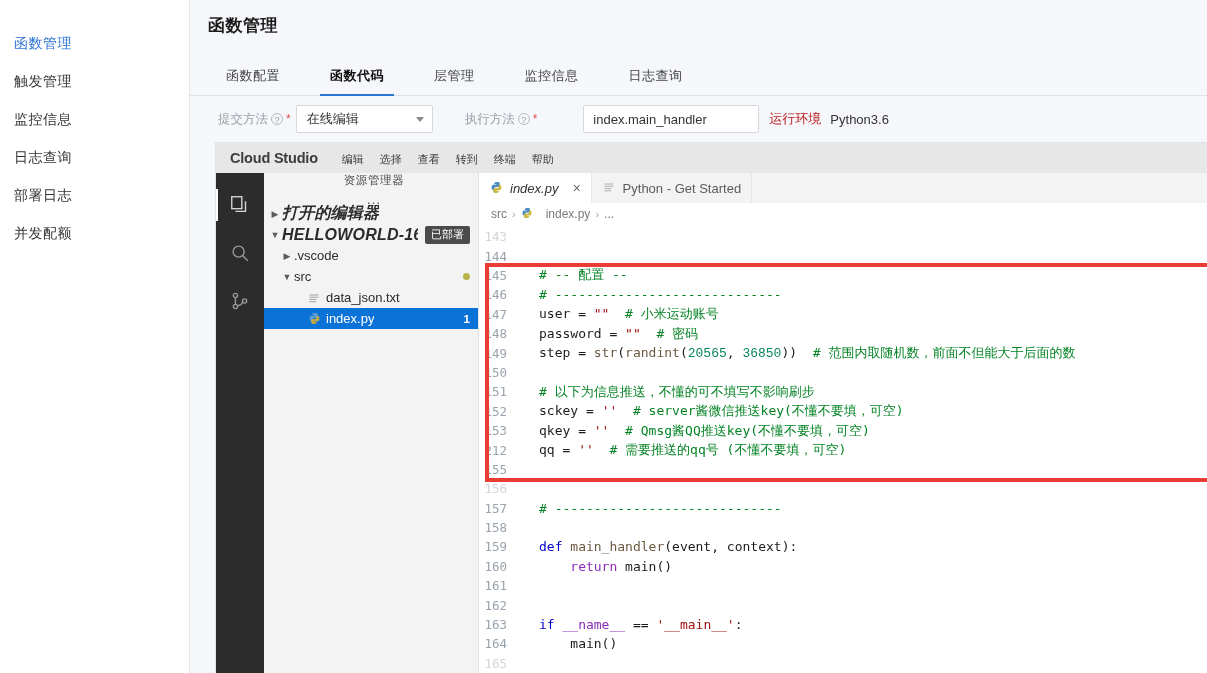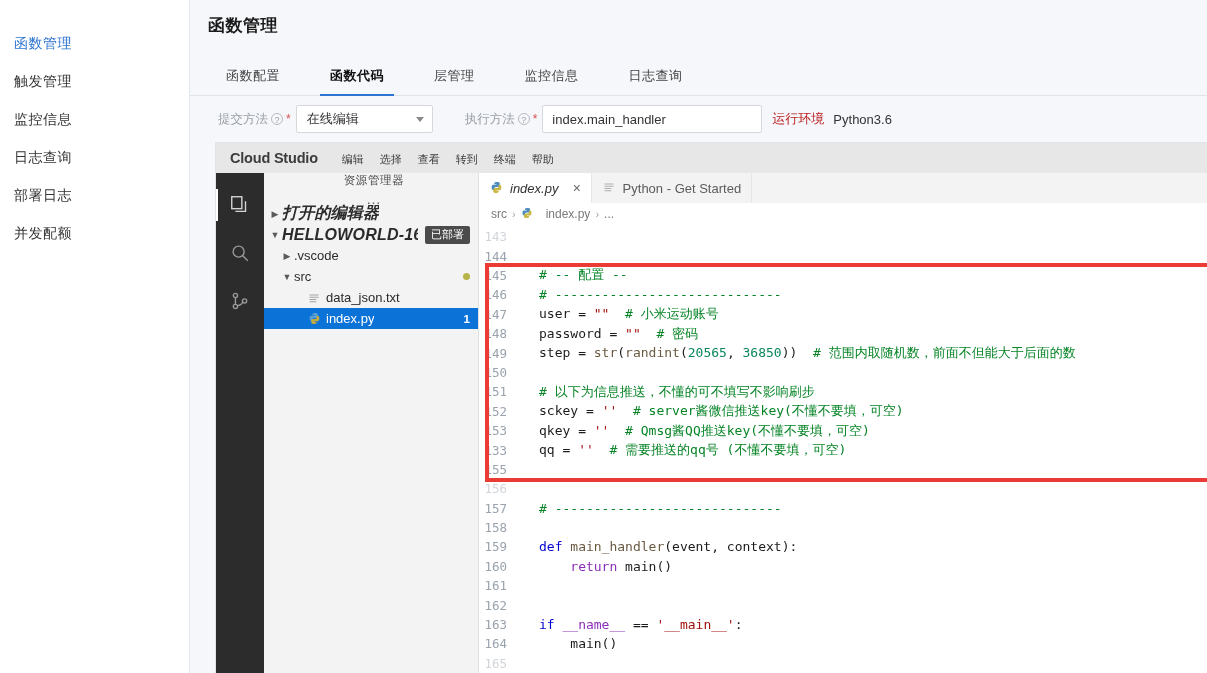--- a/index.html
+++ b/index.html
@@ -46,22 +46,22 @@
   }
   .req { color: #d94d4d; font-size: 12px; margin: 0 5px 0 3px; }
   .select {
     width: 137px; height: 28px; border: 1px solid #d5d9de; background: #fff; border-radius: 2px;
     display: flex; align-items: center; justify-content: space-between; padding: 0 8px 0 10px;
     font-size: 13px; color: #333; cursor: pointer;
   }
   .chev { width: 0; height: 0; border-left: 4px solid transparent; border-right: 4px solid transparent;
           border-top: 5px solid #888; }
   .textinput {
-    width: 220px; height: 28px; border: 1px solid #d5d9de; background: #fff; border-radius: 2px;
-    padding: 0 9px; font-size: 13px; color: #333; line-height: 26px; font-family: "Liberation Sans", sans-serif;
+    width: 176px; height: 28px; border: 1px solid #d5d9de; background: #fff; border-radius: 2px;
+    padding: 0 9px; font-size: 13px; color: #333; line-height: 26px; font-family: "Liberation Sans", sans-serif; margin-left: 41px;
   }
   .envlabel { font-size: 13px; color: #b91c1c; margin-left: 10px; }
   .envval { font-size: 13px; color: #333; margin-left: 9px; }
 
   
   .ide { position: relative; margin-left: 25px; width: 1182px; flex: 1 1 auto; background: #fff;
          border: 1px solid #e0e3e8; border-right: none; border-bottom: none; display: flex; flex-direction: column; }
 
   .ide-menubar { height: 30px; background: #e7e7e7; display: flex; align-items: center; padding-left: 14px; }
   .cs-brand { font-size: 14.5px; font-weight: 700; color: #3c3c3c; letter-spacing: -.2px; margin-right: 16px; }
@@ -110,21 +110,21 @@
   .code-area { flex: 1 1 auto; position: relative; overflow: hidden; background: #fff;
                font-family: "DejaVu Sans Mono", "Liberation Mono", monospace; font-size: 13px; }
   .codeline { display: flex; height: 19.4px; align-items: center; white-space: pre; }
   .lnum { width: 46px; flex: 0 0 46px; text-align: right; padding-right: 18px;
           color: #9aa3ad; font-size: 12.5px; }
   .ctext { padding-left: 14px; }
   .tok-com { color: #068426; }
   .tok-kw { color: #0000d0; }
   .tok-kw2 { color: #8b2fb8; }
   .tok-str { color: #a01010; }
-  .tok-num { color: #09885a; }
+  .tok-num { color: #09885a; font-family: Liberation Mono, monospace; }
   .tok-fn { color: #6a5a42; }
   .tok-var { color: #1c1c1c; }
   .tok-plain { color: #1c1c1c; }
   .indent-guide { color: #d8d8d8; }
 
   .redbox {
     position: absolute; border: 4px solid #ea3c34; pointer-events: none;
   }
 </style>
 </head>
@@ -296,21 +296,21 @@
                 <div class="codeline"><span class="lnum">144</span><span class="ctext"></span></div>
                 <div class="codeline"><span class="lnum">145</span><span class="ctext"><span class="tok-com"># -- 配置 --</span></span></div>
                 <div class="codeline"><span class="lnum">146</span><span class="ctext"><span class="tok-com"># -----------------------------</span></span></div>
                 <div class="codeline"><span class="lnum">147</span><span class="ctext"><span class="tok-var">user </span><span class="tok-plain">= </span><span class="tok-str">""</span><span class="tok-plain">  </span><span class="tok-com"># 小米运动账号</span></span></div>
                 <div class="codeline"><span class="lnum">148</span><span class="ctext"><span class="tok-var">password </span><span class="tok-plain">= </span><span class="tok-str">""</span><span class="tok-plain">  </span><span class="tok-com"># 密码</span></span></div>
                 <div class="codeline"><span class="lnum">149</span><span class="ctext"><span class="tok-var">step </span><span class="tok-plain">= </span><span class="tok-fn">str</span><span class="tok-plain">(</span><span class="tok-fn">randint</span><span class="tok-plain">(</span><span class="tok-num">20565</span><span class="tok-plain">, </span><span class="tok-num">36850</span><span class="tok-plain">))  </span><span class="tok-com"># 范围内取随机数，前面不但能大于后面的数</span></span></div>
                 <div class="codeline"><span class="lnum">150</span><span class="ctext"></span></div>
                 <div class="codeline"><span class="lnum">151</span><span class="ctext"><span class="tok-com"># 以下为信息推送，不懂的可不填写不影响刷步</span></span></div>
                 <div class="codeline"><span class="lnum">152</span><span class="ctext"><span class="tok-var">sckey </span><span class="tok-plain">= </span><span class="tok-str">''</span><span class="tok-plain">  </span><span class="tok-com"># server酱微信推送key(不懂不要填，可空)</span></span></div>
                 <div class="codeline"><span class="lnum">153</span><span class="ctext"><span class="tok-var">qkey </span><span class="tok-plain">= </span><span class="tok-str">''</span><span class="tok-plain">  </span><span class="tok-com"># Qmsg酱QQ推送key(不懂不要填，可空)</span></span></div>
-                <div class="codeline"><span class="lnum">133</span><span class="ctext"><span class="tok-var">qq </span><span class="tok-plain">= </span><span class="tok-str">''</span><span class="tok-plain">  </span><span class="tok-com"># 需要推送的qq号 (不懂不要填，可空)</span></span></div>
+                <div class="codeline"><span class="lnum">212</span><span class="ctext"><span class="tok-var">qq </span><span class="tok-plain">= </span><span class="tok-str">''</span><span class="tok-plain">  </span><span class="tok-com"># 需要推送的qq号 (不懂不要填，可空)</span></span></div>
                 <div class="codeline"><span class="lnum">155</span><span class="ctext"></span></div>
                 <div class="codeline" style="opacity: 0.45;"><span class="lnum">156</span><span class="ctext"></span></div>
                 <div class="codeline"><span class="lnum">157</span><span class="ctext"><span class="tok-com"># -----------------------------</span></span></div>
                 <div class="codeline"><span class="lnum">158</span><span class="ctext"></span></div>
                 <div class="codeline"><span class="lnum">159</span><span class="ctext"><span class="tok-kw">def </span><span class="tok-fn">main_handler</span><span class="tok-plain">(event, context):</span></span></div>
                 <div class="codeline"><span class="lnum">160</span><span class="ctext"><span class="indent-guide">    </span><span class="tok-kw2">return </span><span class="tok-plain">main()</span></span></div>
                 <div class="codeline"><span class="lnum">161</span><span class="ctext"></span></div>
                 <div class="codeline"><span class="lnum">162</span><span class="ctext"></span></div>
                 <div class="codeline"><span class="lnum">163</span><span class="ctext"><span class="tok-kw">if </span><span class="tok-kw2">__name__ </span><span class="tok-plain">== </span><span class="tok-str">'__main__'</span><span class="tok-plain">:</span></span></div>
                 <div class="codeline"><span class="lnum">164</span><span class="ctext"><span class="indent-guide">    </span><span class="tok-plain">main()</span></span></div>

